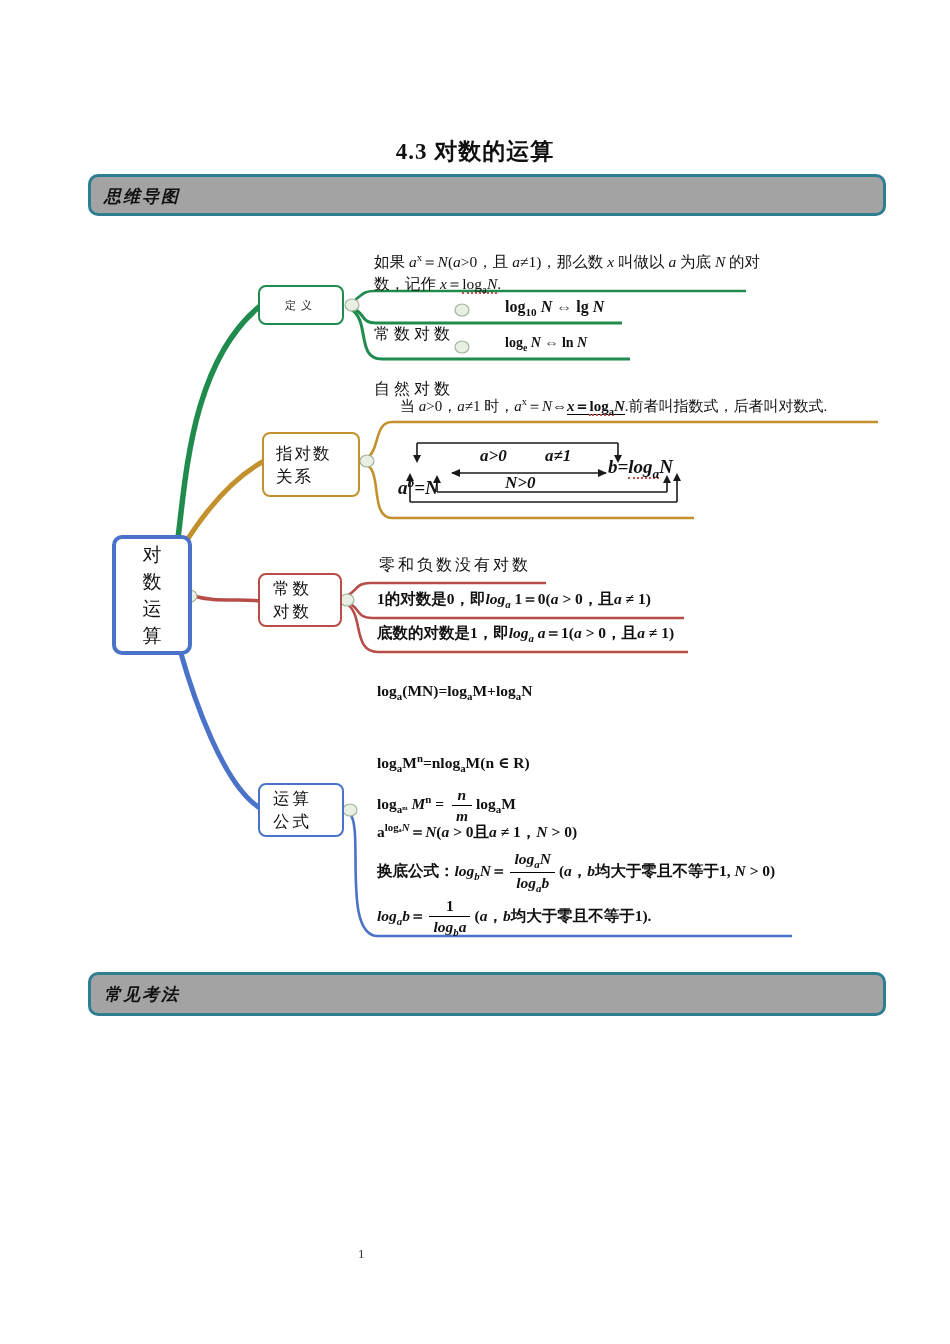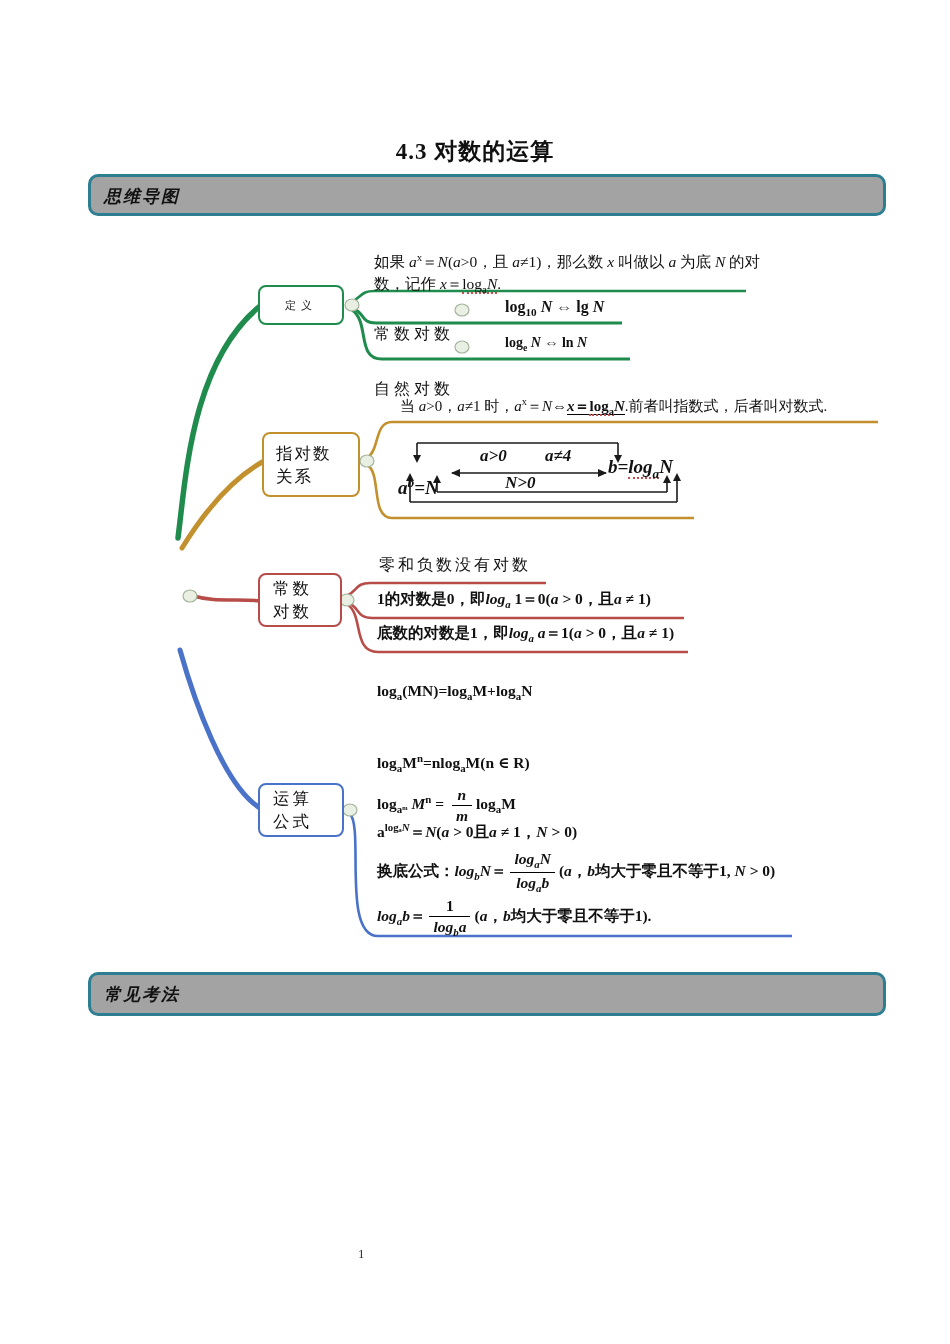--- a/index.html
+++ b/index.html
@@ -118,20 +118,23 @@
       <ellipse cx="100" cy="366" rx="7" ry="6"></ellipse>
       <ellipse cx="262" cy="75" rx="7" ry="6"></ellipse>
       <ellipse cx="372" cy="80" rx="7" ry="6"></ellipse>
       <ellipse cx="372" cy="117" rx="7" ry="6"></ellipse>
       <ellipse cx="277" cy="231" rx="7" ry="6"></ellipse>
       <ellipse cx="257" cy="370" rx="7" ry="6"></ellipse>
       <ellipse cx="260" cy="580" rx="7" ry="6"></ellipse>
     </g>
   </svg>
 
+  <div class="abs node node-root">
+    <div class="root-text">对数运算</div>
+  </div>
 
   <div class="abs node node-def">
     <span>定义</span>
   </div>
 
   <div class="abs node node-exp">
     <span style="white-space:normal; width:72px;">指对数关系</span>
   </div>
 
   <div class="abs node node-prop">
@@ -148,21 +151,21 @@
   <div class="abs t math" style="left:505px; top:298px; font-size:16px;">log<sub>10</sub> <i>N</i> ⇔ lg <i>N</i></div>
 
   <div class="abs t cjk-spread" style="left:374px; top:336px; font-size:16px;margin-top:43px;">自然对数</div>
   <div class="abs t math" style="left:505px; top:335px; font-size:14px;">log<sub>e</sub> <i>N</i> ⇔ ln <i>N</i></div>
 
   <div class="abs t" style="left:400px; top:396px; font-size:15px;">当 <i>a</i>&gt;0，<i>a</i>≠1 时，<i>a</i><sup>x</sup>＝<i>N</i>⇔<span class="su"><i>x</i>＝<span class="du2">log<sub>a</sub></span><i>N</i></span>.前者叫指数式，后者叫对数式.</div>
 
   <div class="abs t dg" style="left:398px; top:475px;">a<sup>b</sup>=N</div>
   <div class="abs t dg" style="left:608px; top:456px;">b=<span class="du">log<sub>a</sub></span>N</div>
   <div class="abs t dg-s" style="left:480px; top:446px;">a&gt;0</div>
-  <div class="abs t dg-s" style="left:545px; top:446px;">a≠4</div>
+  <div class="abs t dg-s" style="left:545px; top:446px;">a≠1</div>
   <div class="abs t dg-s" style="left:505px; top:473px;">N&gt;0</div>
 
   <div class="abs t" style="left:379px; top:555px; font-size:16px; letter-spacing:3px;">零和负数没有对数</div>
   <div class="abs t prop-line" style="left:377px; top:589px;">1的对数是0，即<i>log<sub>a</sub></i> 1＝0(<i>a</i> &gt; 0，且<i>a</i> ≠ 1)</div>
   <div class="abs t prop-line" style="left:377px; top:623px;">底数的对数是1，即<i>log<sub>a</sub></i> <i>a</i>＝1(<i>a</i> &gt; 0，且<i>a</i> ≠ 1)</div>
 
   <div class="abs t formula" style="left:377px; top:682px;">log<sub>a</sub>(MN)=log<sub>a</sub>M+log<sub>a</sub>N</div>
   <div class="abs t formula" style="left:377px; top:752px;">log<sub>a</sub>M<sup>n</sup>=nlog<sub>a</sub>M(n ∈ R)</div>
   <div class="abs t formula" style="left:377px; top:786px;">log<sub>aᵐ</sub> <i>M</i><sup>n</sup> = <span class="fr"><span class="nu"><i>n</i></span><span class="de"><i>m</i></span></span>log<sub>a</sub>M</div>
   <div class="abs t formula" style="left:377px; top:821px;">a<sup>logₐ<i>N</i></sup>＝<i>N</i>(<i>a</i> &gt; 0且<i>a</i> ≠ 1，<i>N</i> &gt; 0)</div>

